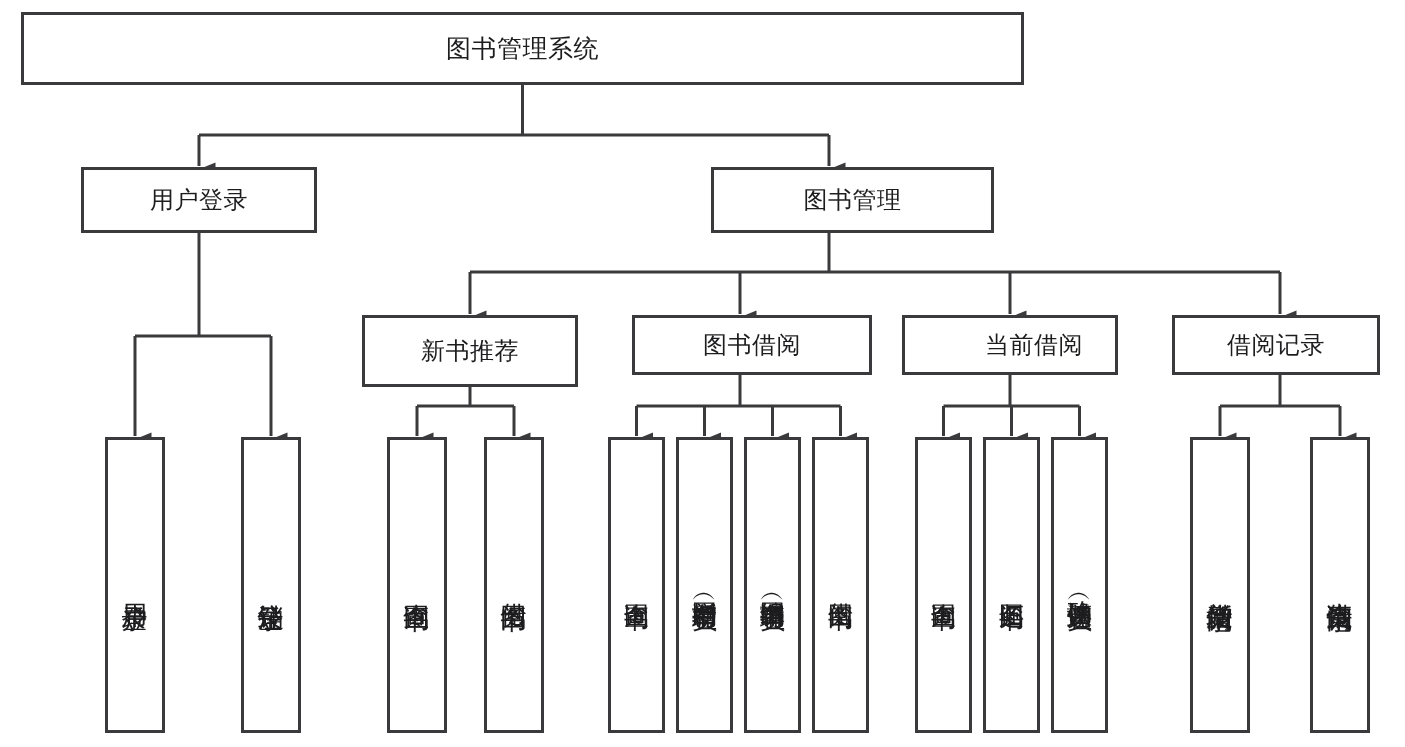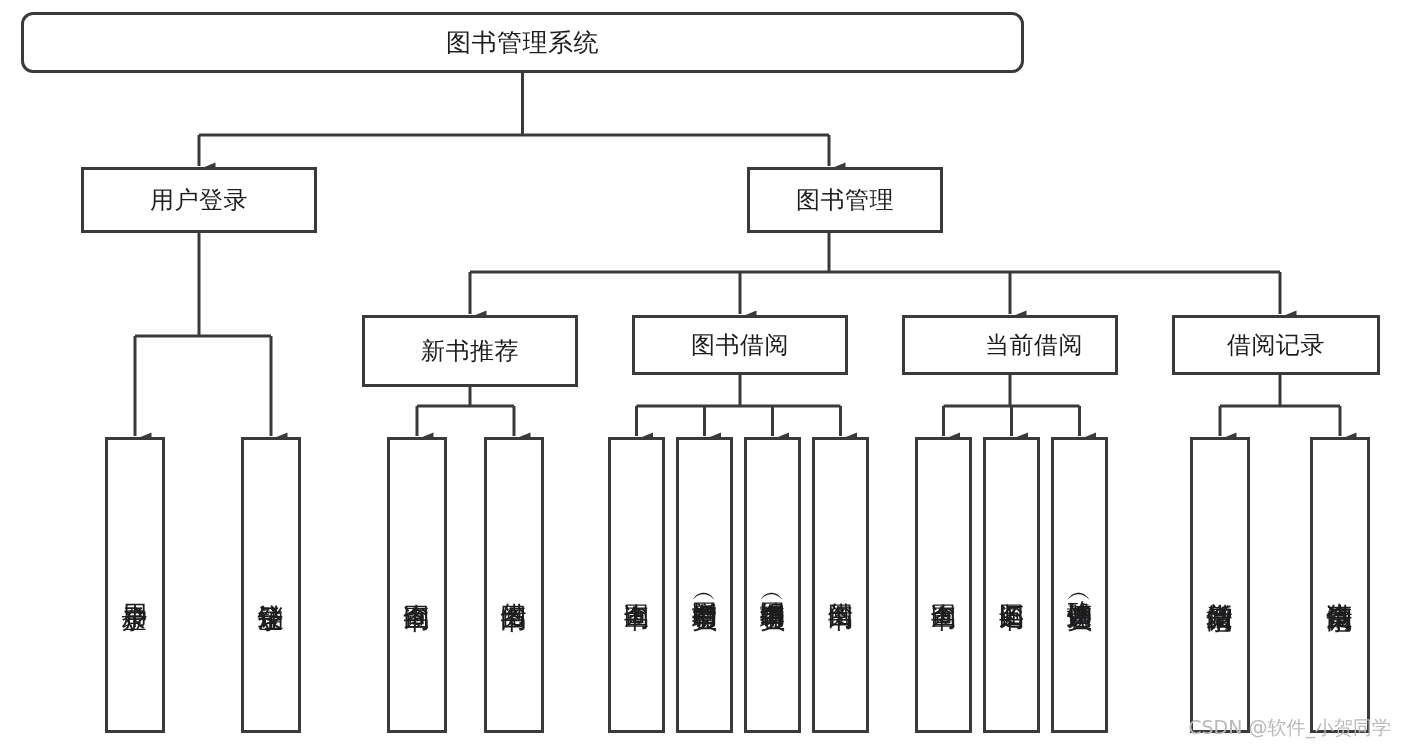--- a/index.html
+++ b/index.html
@@ -118,33 +118,33 @@
         <path d="M1011.5,406 L1011.5,436" marker-end="url(#arrow)"></path>
         <path d="M1079.5,406 L1079.5,436" marker-end="url(#arrow)"></path>
         <path d="M1280,375 L1280,406"></path>
         <path d="M1220,406 L1340,406"></path>
         <path d="M1220,406 L1220,436" marker-end="url(#arrow)"></path>
         <path d="M1340,406 L1340,436" marker-end="url(#arrow)"></path>
       </g>
   </svg>
 
   <div id="nodes-layer">
-      <div class="node horiz root" style="left: 21px; top: 12px; width: 1003px; height: 61px; border-radius: 12px;">
+      <div class="node horiz root" style="left: 21px; top: 12px; width: 1003px; height: 73px;">
         <span class="label">图书管理系统</span>
       </div>
       <div class="node horiz" style="left: 81px; top: 167px; width: 236px; height: 66px;">
         <span class="label">用户登录</span>
       </div>
-      <div class="node horiz" style="left: 711px; top: 167px; width: 196px; height: 66px; margin-left: 36px;">
+      <div class="node horiz" style="left: 711px; top: 167px; width: 283px; height: 66px;">
         <span class="label">图书管理</span>
       </div>
       <div class="node horiz" style="left: 362px; top: 315px; width: 216px; height: 72px;">
         <span class="label">新书推荐</span>
       </div>
-      <div class="node horiz" style="left: 632px; top: 315px; width: 216px; height: 60px;">
+      <div class="node horiz" style="left: 632px; top: 315px; width: 240px; height: 60px;">
         <span class="label">图书借阅</span>
       </div>
       <div class="node horiz" style="left: 902px; top: 315px; width: 216px; height: 60px; padding-left: 48px;">
         <span class="label">当前借阅</span>
       </div>
       <div class="node horiz" style="left: 1172px; top: 315px; width: 208px; height: 60px;">
         <span class="label">借阅记录</span>
       </div>
       <div class="node vert" style="left: 105px; top: 437px; width: 60px; height: 296px;">
         <span class="label">用户登录</span>
@@ -180,15 +180,14 @@
         <span class="label">确认归还（管理员）</span>
       </div>
       <div class="node vert" style="left: 1190px; top: 437px; width: 60px; height: 296px;">
         <span class="label">新增借阅记录</span>
       </div>
       <div class="node vert" style="left: 1310px; top: 437px; width: 60px; height: 296px;">
         <span class="label">查询借阅记录</span>
       </div>
     </div>
 
-  <div id="watermark">CSDN @软件_小贺同学</div>
 
 </div>
 
 </body></html>

